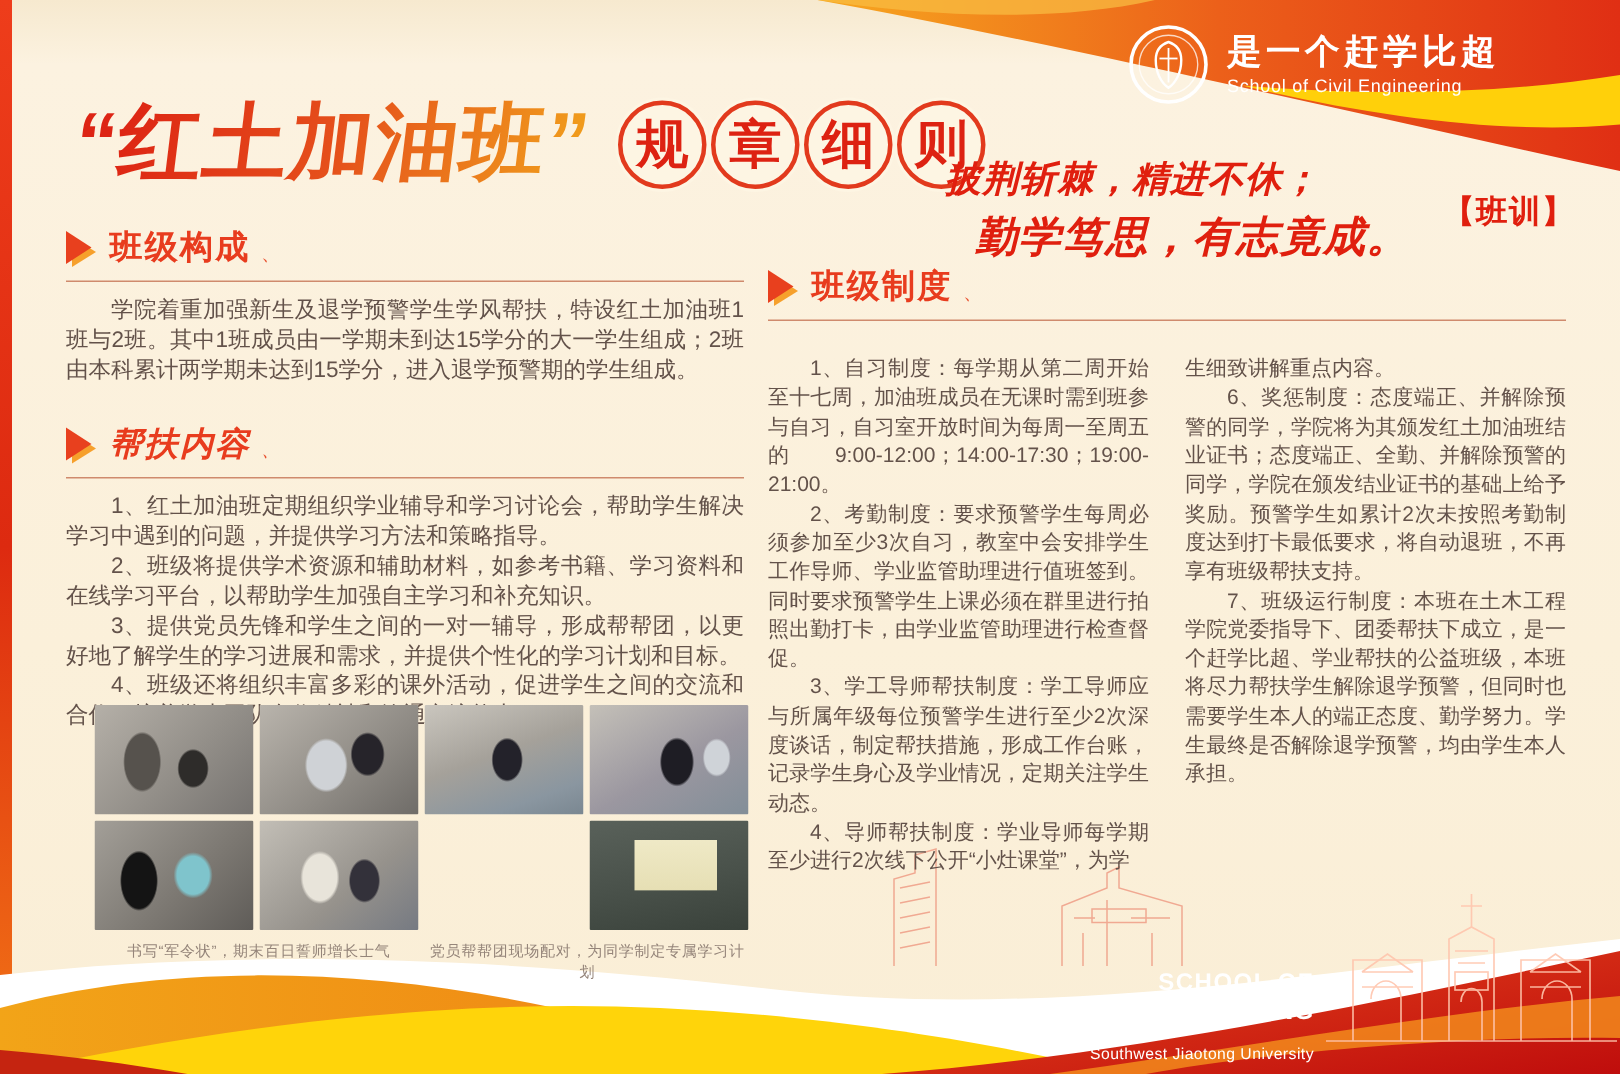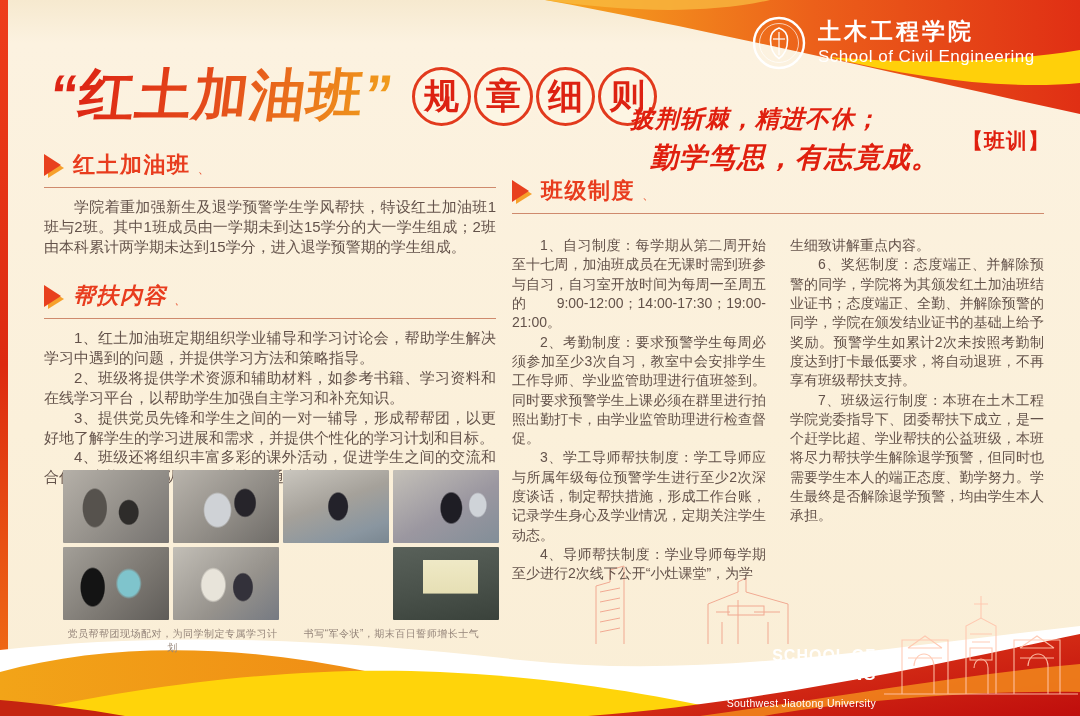--- a/index.html
+++ b/index.html
@@ -12,21 +12,21 @@
             background:linear-gradient(180deg,#ee3d1b 0%,#dd2a10 55%,#ef6a15 100%);}
 
   
   .band-top{position:absolute;left:0;top:0;width:1080px;height:118px;}
   .band-bottom{position:absolute;left:0;top:614px;width:1080px;height:102px;}
 
   
   .logo-row{position:absolute;left:752px;top:16px;display:flex;align-items:center;gap:12px;z-index:5;}
   .seal{width:54px;height:54px;flex:0 0 auto;}
   .logo-cn{color:#fff;font-size:23px;font-weight:bold;letter-spacing:3px;line-height:1.1;}
-  .logo-en{color:#fff;font-size:17px;letter-spacing:0.5px;margin-top:2px;}
+  .logo-en{color:#fff;font-size:12px;letter-spacing:0.5px;margin-top:2px;}
 
   
   .title-row{position:absolute;left:50px;top:58px;display:flex;align-items:center;z-index:4;}
   .title-main{font-size:56px;font-weight:bold;letter-spacing:1px;transform:skewX(-7deg);
       background:linear-gradient(100deg,#dd2414 8%,#e54f1b 50%,#f09a1c 95%);
       -webkit-background-clip:text;background-clip:text;color:transparent;
       text-shadow:none;white-space:nowrap;}
   .title-circles{display:flex;margin-left:16px;}
   .circle{width:53px;height:53px;margin-left:3px;border-radius:50%;background:#fdf5e3;
       border:3px solid #e23a1d;box-shadow:0 0 0 2px #fdf5e3;
@@ -125,21 +125,21 @@
 
   <div class="logo-row">
     <svg class="seal" viewBox="0 0 54 54">
       <circle cx="27" cy="27" r="25" fill="none" stroke="#fff" stroke-width="2.4"></circle>
       <circle cx="27" cy="27" r="19.5" fill="none" stroke="#fff" stroke-width="0.9" opacity="0.75"></circle>
       <path d="M27,12 C21,14 18.5,18 18.5,24 C18.5,33 22.5,39.5 27,42.5 C31.5,39.5 35.5,33 35.5,24 C35.5,18 33,14 27,12 Z" fill="none" stroke="#fff" stroke-width="1.6"></path>
       <line x1="27" y1="16" x2="27" y2="39" stroke="#fff" stroke-width="1.2"></line>
       <line x1="21" y1="23" x2="33" y2="23" stroke="#fff" stroke-width="1.2"></line>
     </svg>
     <div>
-      <div class="logo-cn">土木工程学院</div>
+      <div class="logo-cn">是一个赶学比超</div>
       <div class="logo-en">School of Civil Engineering</div>
     </div>
   </div>
 
   <div class="title-row">
     <div class="title-main">“红土加油班”</div>
     <div class="title-circles">
       <div class="circle">规</div>
       <div class="circle">章</div>
       <div class="circle">细</div>
@@ -152,21 +152,21 @@
     <div class="l2">勤学笃思，有志竟成。</div>
     <div class="motto-tag">【班训】</div>
   </div>
 
   <div class="col-left">
     <div class="sec">
       <span class="tri-wrap">
           <span class="tri-shadow"></span>
           <span class="tri-main"></span>
         </span>
-      <span class="sec-title">红土加油班</span>
+      <span class="sec-title">班级构成</span>
       <span class="sec-tick">、</span>
     </div>
     <div class="body-text">
       <p>学院着重加强新生及退学预警学生学风帮扶，特设红土加油班1班与2班。其中1班成员由一学期未到达15学分的大一学生组成；2班由本科累计两学期未达到15学分，进入退学预警期的学生组成。</p>
     </div>
 
     <div class="sec gap-sec">
       <span class="tri-wrap">
           <span class="tri-shadow"></span>
           <span class="tri-main"></span>
@@ -187,22 +187,22 @@
       <div class="photo p1"></div>
       <div class="photo p2"></div>
       <div class="photo p3"></div>
       <div class="photo p4"></div>
       <div class="photo p5"></div>
       <div class="photo p6"></div>
       <div class="photo p7"></div>
       <div class="photo p8"></div>
     </div>
     <div class="photo-captions">
+      <span>书写“军令状”，期末百日誓师增长士气</span>
       <span>党员帮帮团现场配对，为同学制定专属学习计划</span>
-      <span>书写“军令状”，期末百日誓师增长士气</span>
     </div>
   </div>
 
   <div class="col-right">
     <div class="sec">
       <span class="tri-wrap">
           <span class="tri-shadow"></span>
           <span class="tri-main"></span>
         </span>
       <span class="sec-title">班级制度</span>

